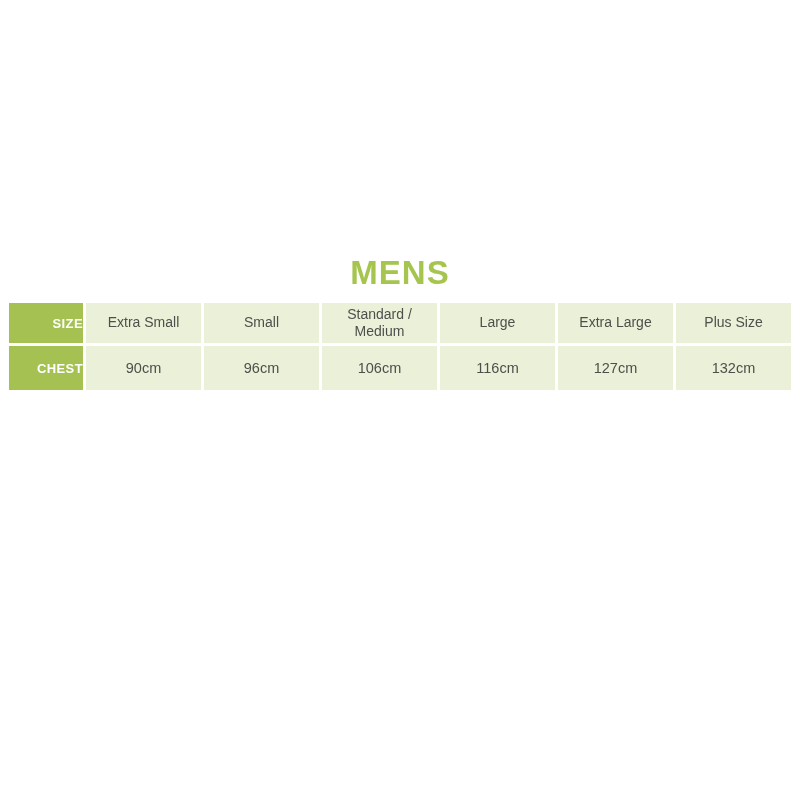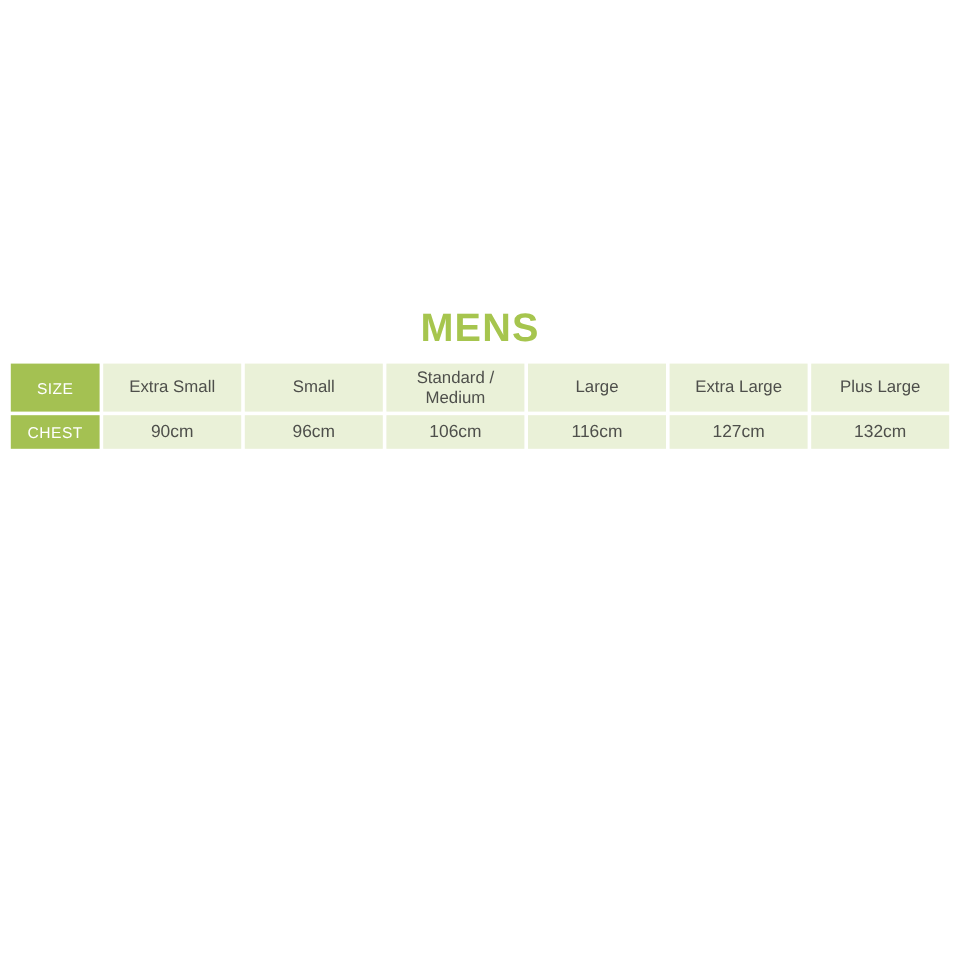--- a/index.html
+++ b/index.html
@@ -40,27 +40,27 @@
 
   table.size-table col.label-col { width: 74px; }
 
   table.size-table th,
   table.size-table td {
     padding: 0;
     vertical-align: middle;
   }
 
   thead th { height: 40px; }
-  tbody td { height: 28px; }
+  tbody td { height: 44px; }
 
   .corner, .rowlabel {
     background: var(--header_green, #a4c152);
     color: var(--label_white, #ffffff);
-    font-weight: 400;
-    text-align: center;
+    font-weight: 700;
+    text-align: right;
     padding-left: 9px;
     font-size: 13px;
     letter-spacing: 0.4px;
     text-transform: uppercase;
   }
 
   .colhead {
     background: var(--cell_light, #eaf1d8);
     color: var(--text_dark, #4e4f4b);
     font-weight: 400;
@@ -96,21 +96,21 @@
         <col>
     </colgroup>
     <thead>
       <tr>
         <th class="corner">SIZE</th>
         <th class="colhead">Extra Small</th>
         <th class="colhead">Small</th>
         <th class="colhead">Standard / Medium</th>
         <th class="colhead">Large</th>
         <th class="colhead">Extra Large</th>
-        <th class="colhead">Plus Large</th>
+        <th class="colhead">Plus Size</th>
       </tr>
     </thead>
     <tbody>
       <tr>
         <td class="rowlabel">CHEST</td>
         <td class="val">90cm</td>
         <td class="val">96cm</td>
         <td class="val">106cm</td>
         <td class="val">116cm</td>
         <td class="val">127cm</td>

